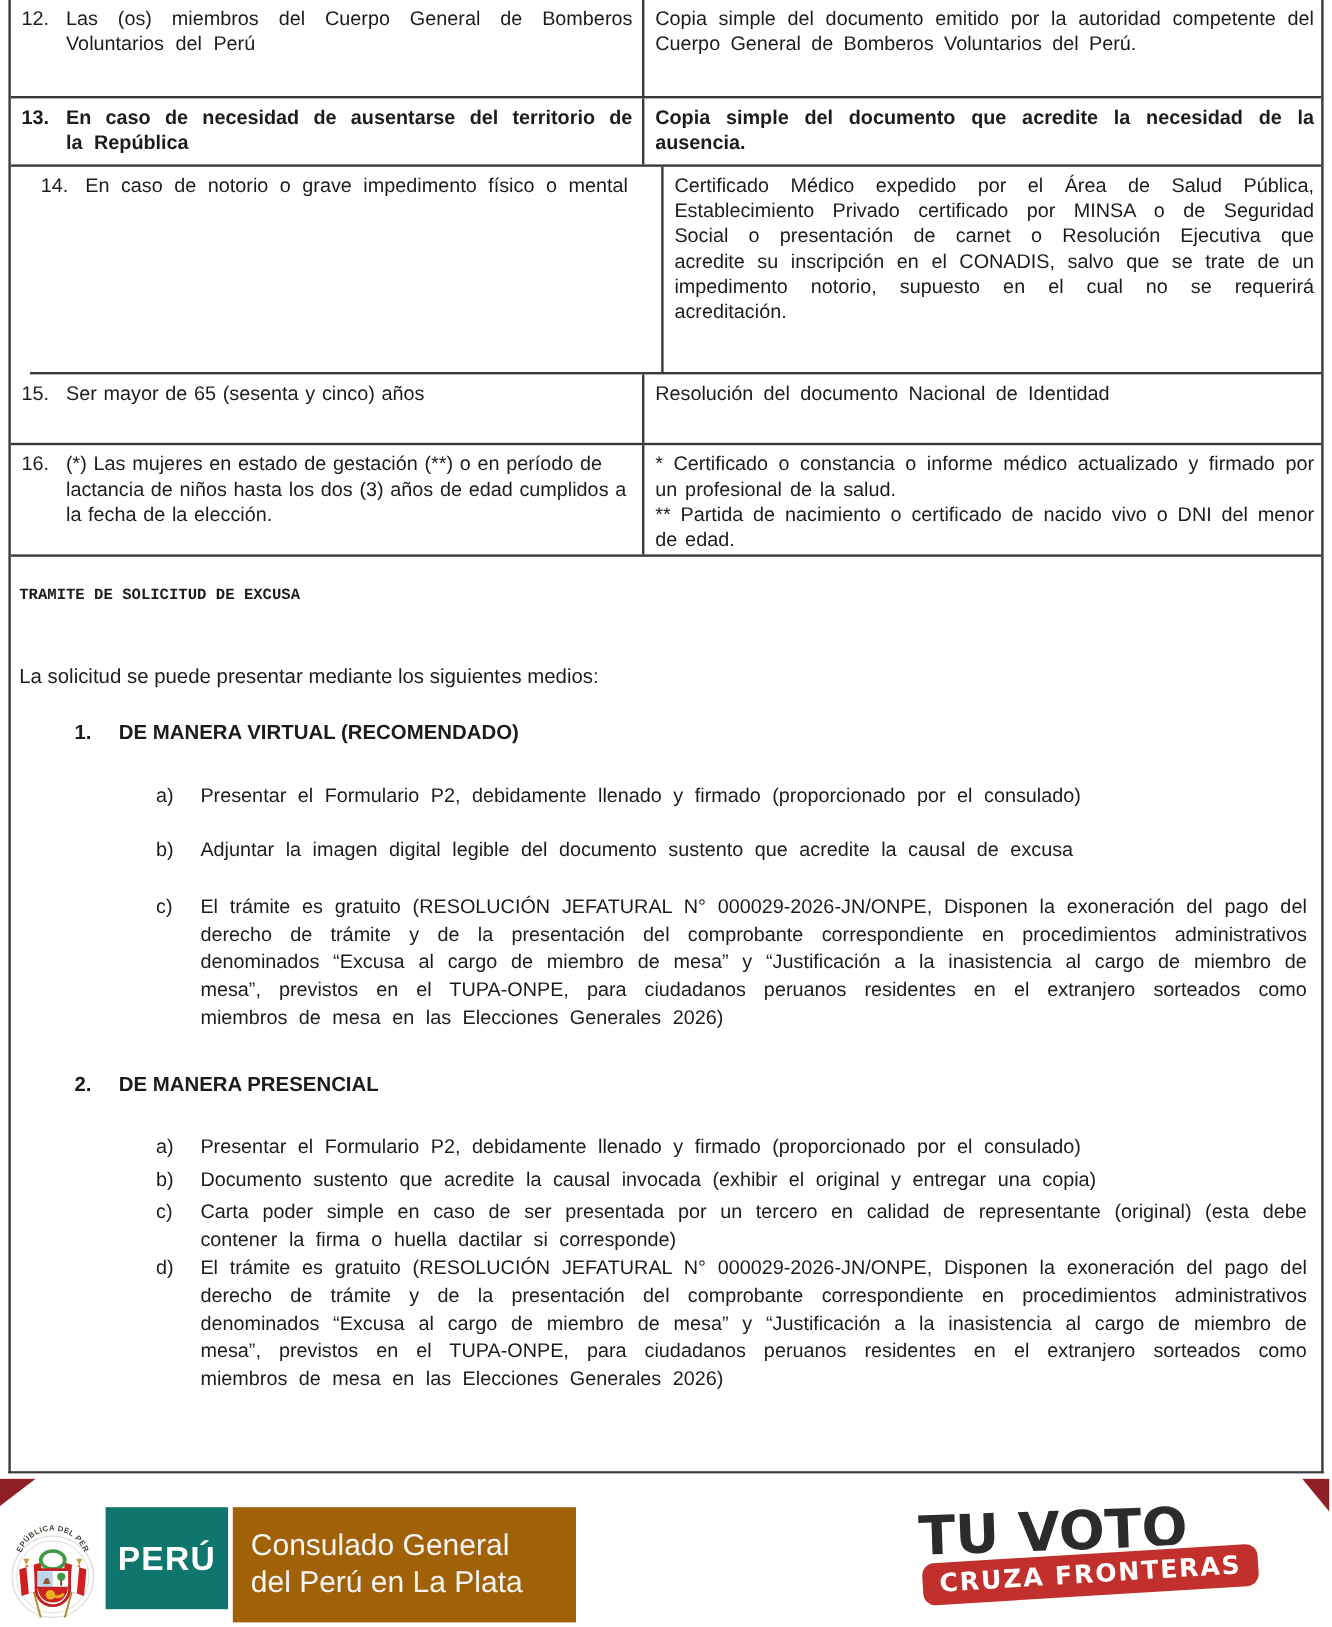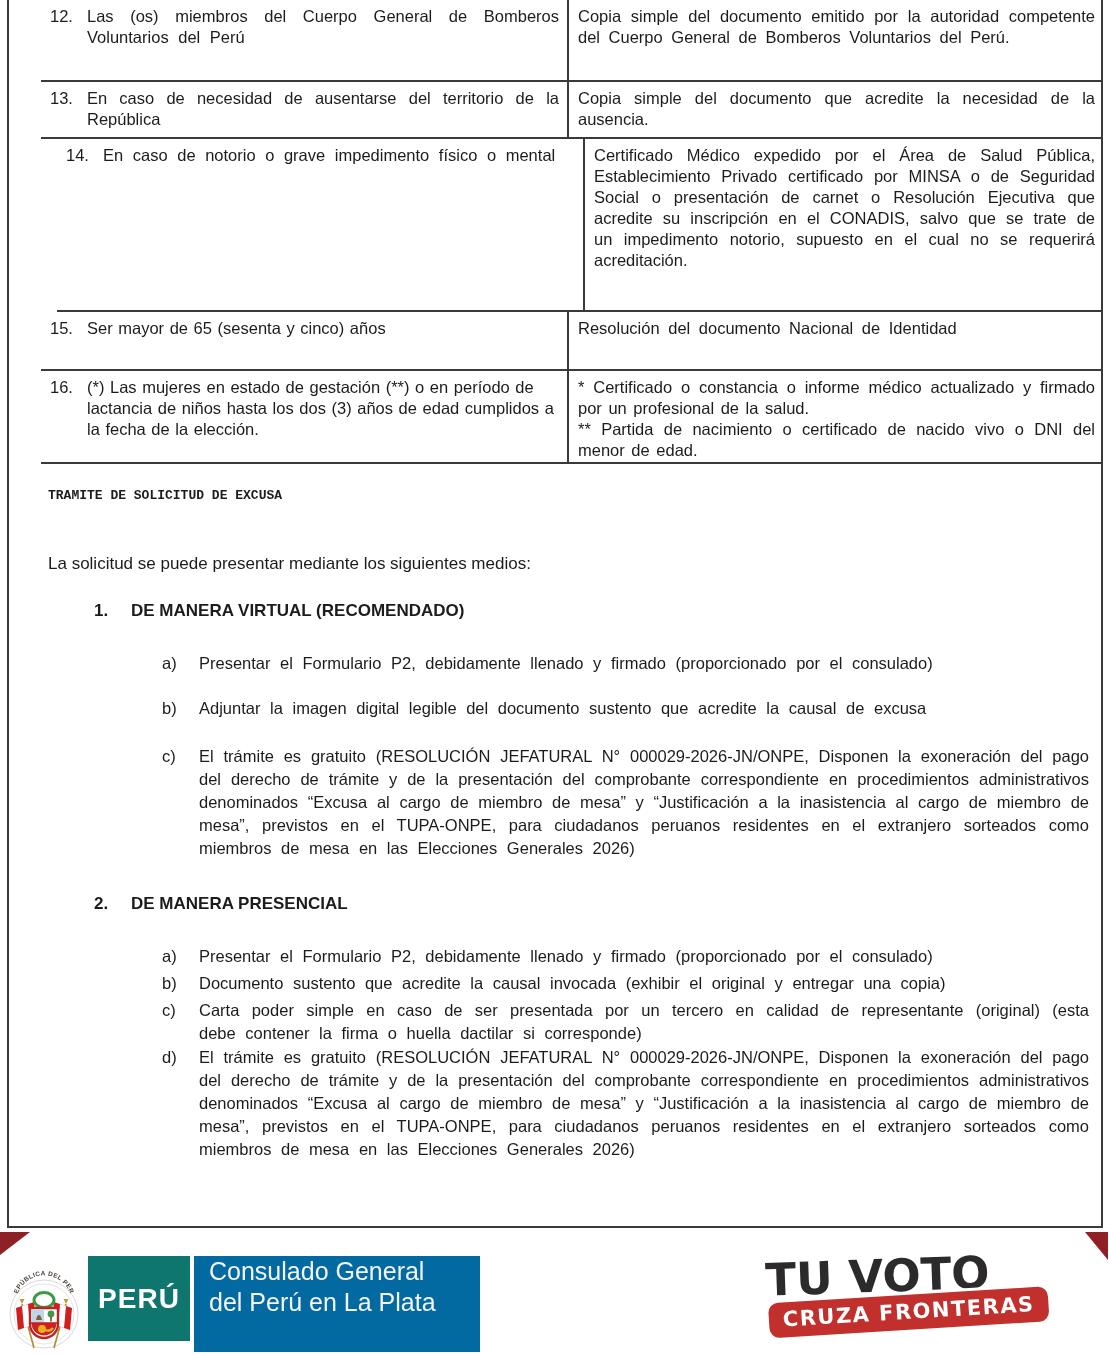--- a/index.html
+++ b/index.html
@@ -3,25 +3,25 @@
 <meta charset="utf-8">
 <style>
   html,body{margin:0;padding:0;}
   body{
     width:1110px;height:1356px;position:relative;background:#ffffff;
     font-family:"Liberation Sans", sans-serif;color:#1c1c1c;overflow:hidden;
   }
   
   .sheet{
     position:absolute;left:7px;top:0;width:1096px;height:1228px;
-    border:2px solid #3a3a3a;border-top:none;box-sizing:border-box;overflow:hidden;padding-left:32px;
+    border:2px solid #3a3a3a;border-top:none;box-sizing:border-box;overflow:hidden;
   }
   .trow{display:flex;border-bottom:2px solid #3a3a3a;box-sizing:border-box;}
   .trow.r12{height:82px;}
-  .trow.r13{height:57px;}
+  .trow.r13{height:57px;font-weight:bold;}
   .trow.r14{height:173px;margin-left:16px;}
   .trow.r15{height:59px;}
   .trow.r16{height:93px;}
   .cell-l{
     width:528px;flex-shrink:0;box-sizing:border-box;border-right:2px solid #3a3a3a;
     padding:6px 8px 0 9px;display:flex;font-size:16.5px;line-height:21px;
   }
   .row-num{width:37px;flex-shrink:0;}
   .cell-l .txt{flex:1;text-align:justify;word-spacing:5px;}
   .cell-l .txt.no-just{text-align:left;word-spacing:1px;}
@@ -52,22 +52,22 @@
     clip-path:polygon(0 0,100% 0,0 100%);}
   .wedge-r{position:absolute;right:2px;top:4px;width:23px;height:28px;background:#8e2026;
     clip-path:polygon(0 0,100% 0,100% 100%);}
   .coat{position:absolute;left:8px;top:30px;}
   .peru-square{
     position:absolute;left:88px;top:28px;width:102px;height:85px;background:#0f766e;
     display:flex;align-items:center;justify-content:center;
   }
   .peru-square span{color:#fff;font-size:28px;font-weight:600;letter-spacing:1px;}
   .consulate-box{
-    position:absolute;left:194px;top:28px;width:286px;height:96px;background:#0369a1;
-    display:flex;flex-direction:column;justify-content:flex-start;padding-left:15px;box-sizing:border-box;
+    position:absolute;left:194px;top:28px;width:286px;height:96px;background:#a16207;
+    display:flex;flex-direction:column;justify-content:center;padding-left:15px;box-sizing:border-box;
   }
   .consulate-box div{color:#f4f4f4;font-size:25px;line-height:31px;font-weight:400;}
   .tuvoto{position:absolute;left:766px;top:26px;width:270px;transform:rotate(-2deg);}
   .tv-top{
     font-size:45px;font-weight:900;color:#2d2a2c;letter-spacing:0;line-height:44px;
     font-family:"DejaVu Sans", sans-serif;white-space:nowrap;
   }
   .tv-pill{
     display:inline-block;margin-top:-3px;margin-left:2px;background:#c1302c;color:#ffffff;
     font-weight:bold;font-size:21px;letter-spacing:1.5px;padding:5px 14px 6px;border-radius:10px;

